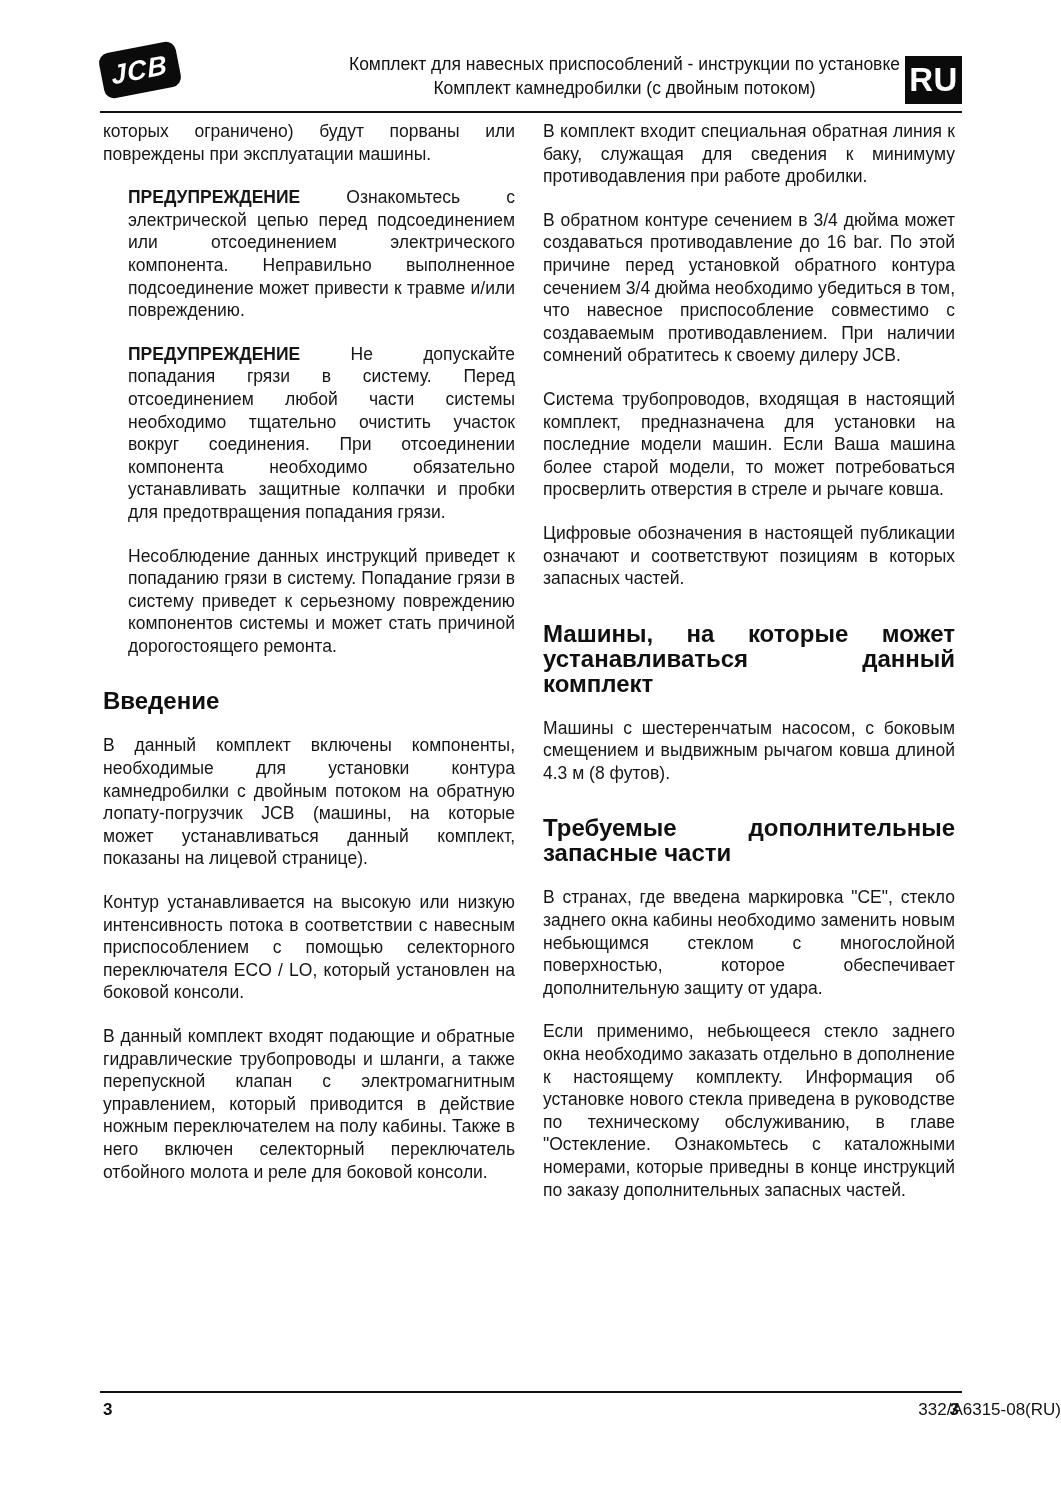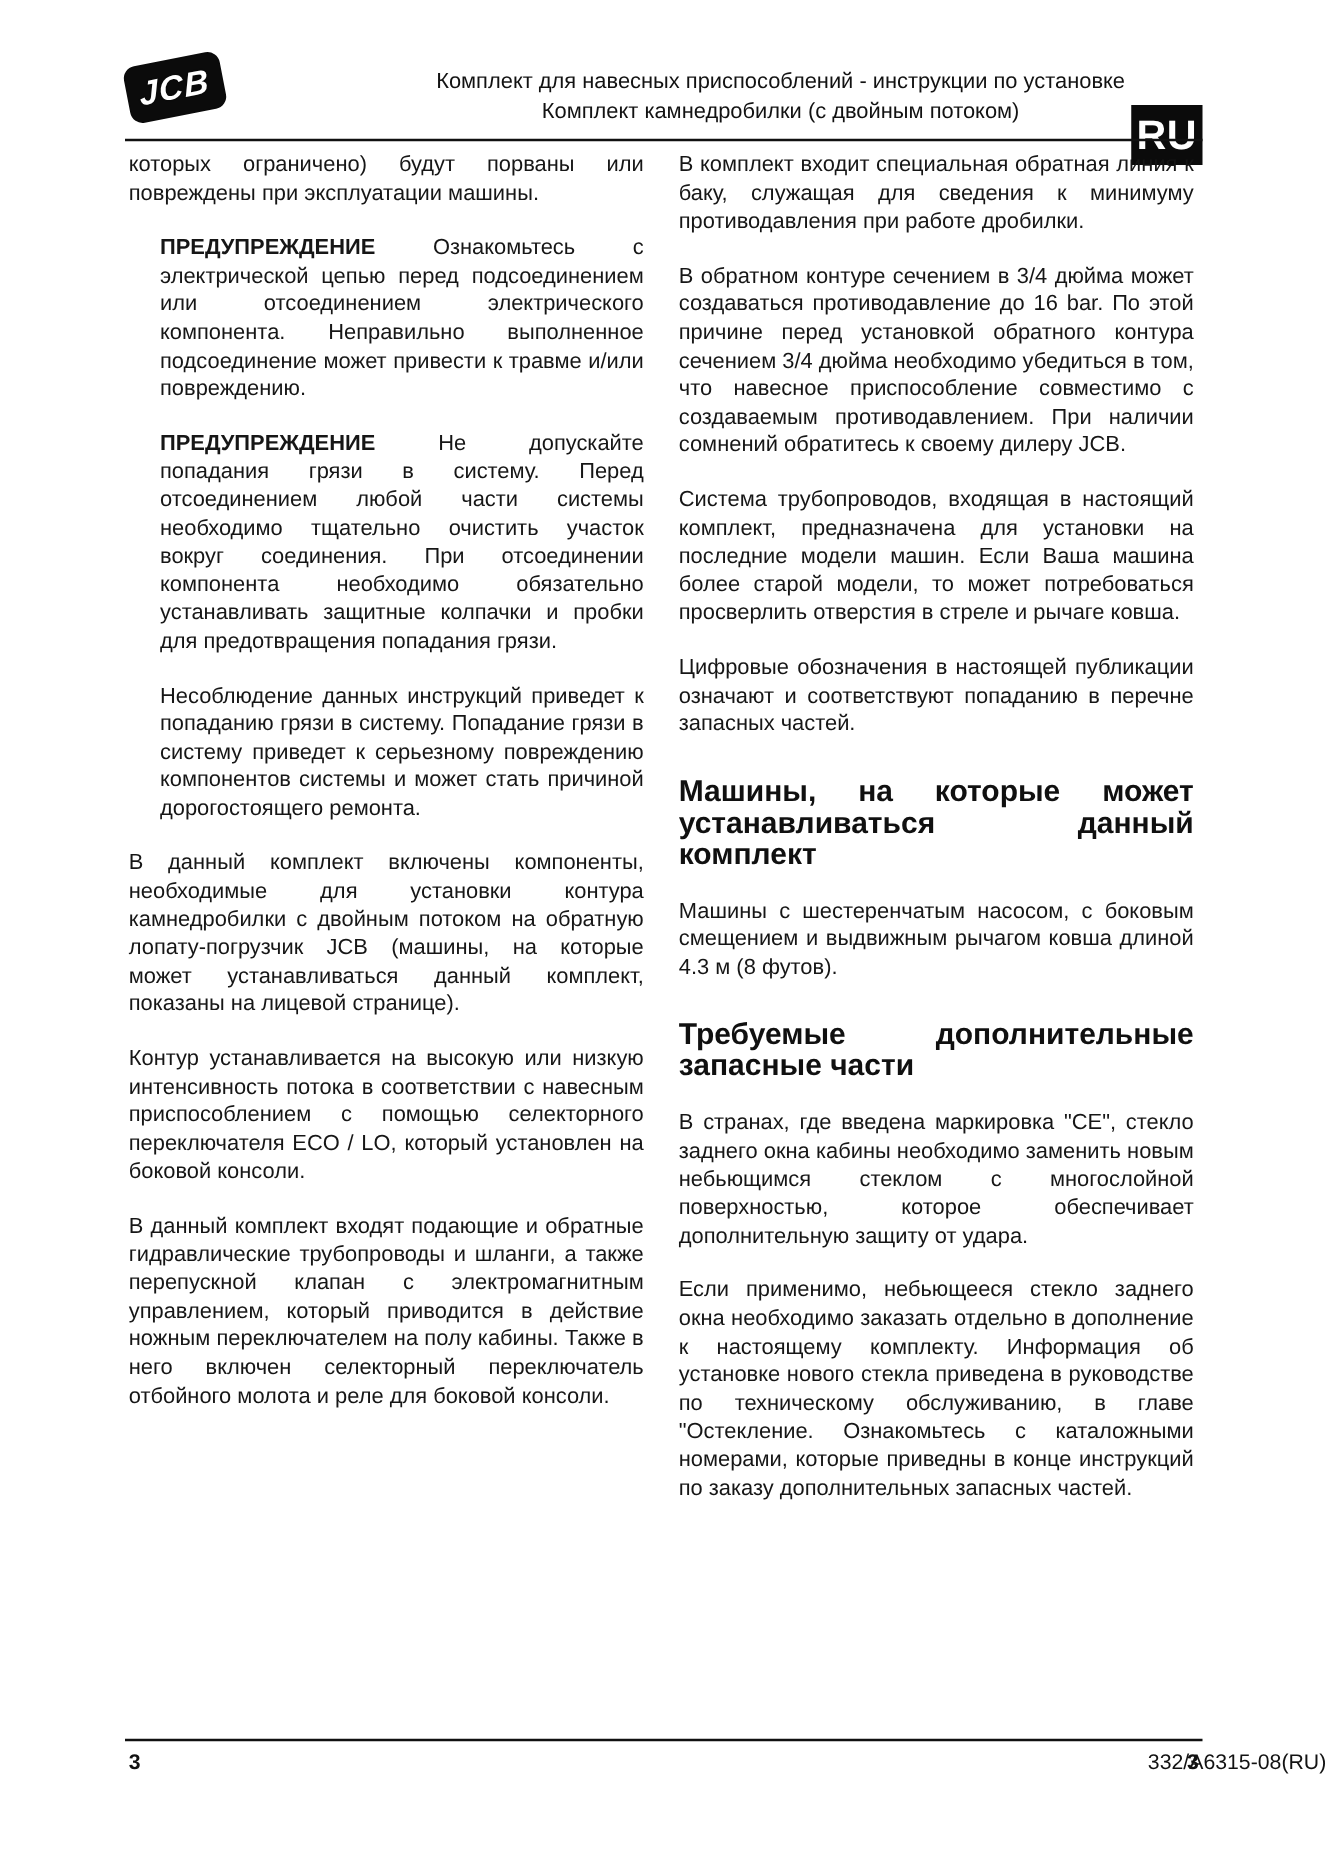--- a/index.html
+++ b/index.html
@@ -54,21 +54,20 @@
     width: 57px;
     height: 48px;
     background: #0b0b0b;
     color: #ffffff;
     font-weight: bold;
     font-size: 33px;
     display: flex;
     align-items: center;
     justify-content: center;
     letter-spacing: 0.5px;
-    margin-top: 28px;
   }
   .rule {
     position: absolute;
     left: 100px;
     right: 99px;
     height: 2px;
     background: #111111;
   }
   .header-rule { top: 111px; }
 
@@ -136,31 +135,32 @@
 
     <section class="col">
       <p>которых ограничено) будут порваны или повреждены при эксплуатации машины.</p>
 
       <p class="warn"><span class="warn-label">ПРЕДУПРЕЖДЕНИЕ</span> <span>Ознакомьтесь с электрической цепью перед подсоединением или отсоединением электрического компонента. Неправильно выполненное подсоединение может привести к травме и/или повреждению.</span></p>
 
       <p class="warn"><span class="warn-label">ПРЕДУПРЕЖДЕНИЕ</span> <span>Не допускайте попадания грязи в систему. Перед отсоединением любой части системы необходимо тщательно очистить участок вокруг соединения. При отсоединении компонента необходимо обязательно устанавливать защитные колпачки и пробки для предотвращения попадания грязи.</span></p>
 
       <p class="warn">Несоблюдение данных инструкций приведет к попаданию грязи в систему. Попадание грязи в систему приведет к серьезному повреждению компонентов системы и может стать причиной дорогостоящего ремонта.</p>
 
+      <h2>Введение</h2>
 
       <p>В данный комплект включены компоненты, необходимые для установки контура камнедробилки с двойным потоком на обратную лопату-погрузчик JCB (машины, на которые может устанавливаться данный комплект, показаны на лицевой странице).</p>
       <p>Контур устанавливается на высокую или низкую интенсивность потока в соответствии с навесным приспособлением с помощью селекторного переключателя ECO / LO, который установлен на боковой консоли.</p>
       <p>В данный комплект входят подающие и обратные гидравлические трубопроводы и шланги, а также перепускной клапан с электромагнитным управлением, который приводится в действие ножным переключателем на полу кабины. Также в него включен селекторный переключатель отбойного молота и реле для боковой консоли.</p>
     </section>
 
     <section class="col">
       <p>В комплект входит специальная обратная линия к баку, служащая для сведения к минимуму противодавления при работе дробилки.</p>
       <p>В обратном контуре сечением в 3/4 дюйма может создаваться противодавление до 16 bar. По этой причине перед установкой обратного контура сечением 3/4 дюйма необходимо убедиться в том, что навесное приспособление совместимо с создаваемым противодавлением. При наличии сомнений обратитесь к своему дилеру JCB.</p>
       <p>Система трубопроводов, входящая в настоящий комплект, предназначена для установки на последние модели машин. Если Ваша машина более старой модели, то может потребоваться просверлить отверстия в стреле и рычаге ковша.</p>
-      <p>Цифровые обозначения в настоящей публикации означают и соответствуют попаданию в перечне запасных частей.</p>
+      <p>Цифровые обозначения в настоящей публикации означают и соответствуют позициям в которых запасных частей.</p>
 
       <h2 class="justified">Машины, на которые может устанавливаться данный комплект</h2>
       <p>Машины с шестеренчатым насосом, с боковым смещением и выдвижным рычагом ковша длиной 4.3 м (8 футов).</p>
 
       <h2 class="justified">Требуемые дополнительные запасные части</h2>
       <p>В странах, где введена маркировка "CE", стекло заднего окна кабины необходимо заменить новым небьющимся стеклом с многослойной поверхностью, которое обеспечивает дополнительную защиту от удара.</p>
       <p>Если применимо, небьющееся стекло заднего окна необходимо заказать отдельно в дополнение к настоящему комплекту. Информация об установке нового стекла приведена в руководстве по техническому обслуживанию, в главе "Остекление. Ознакомьтесь с каталожными номерами, которые приведны в конце инструкций по заказу дополнительных запасных частей.</p>
     </section>
 
   </div>

